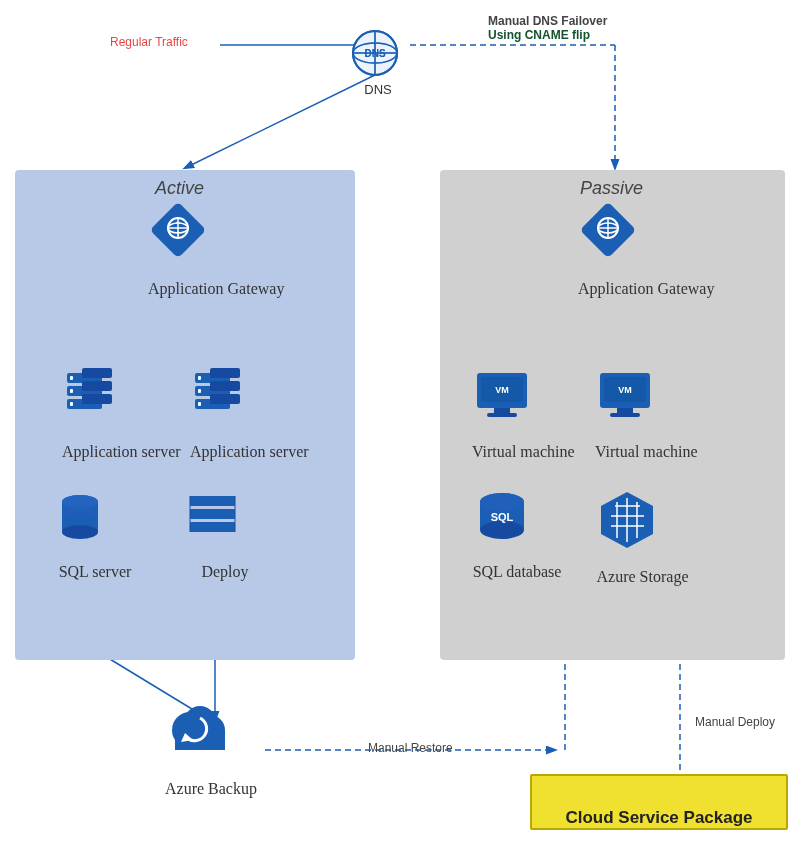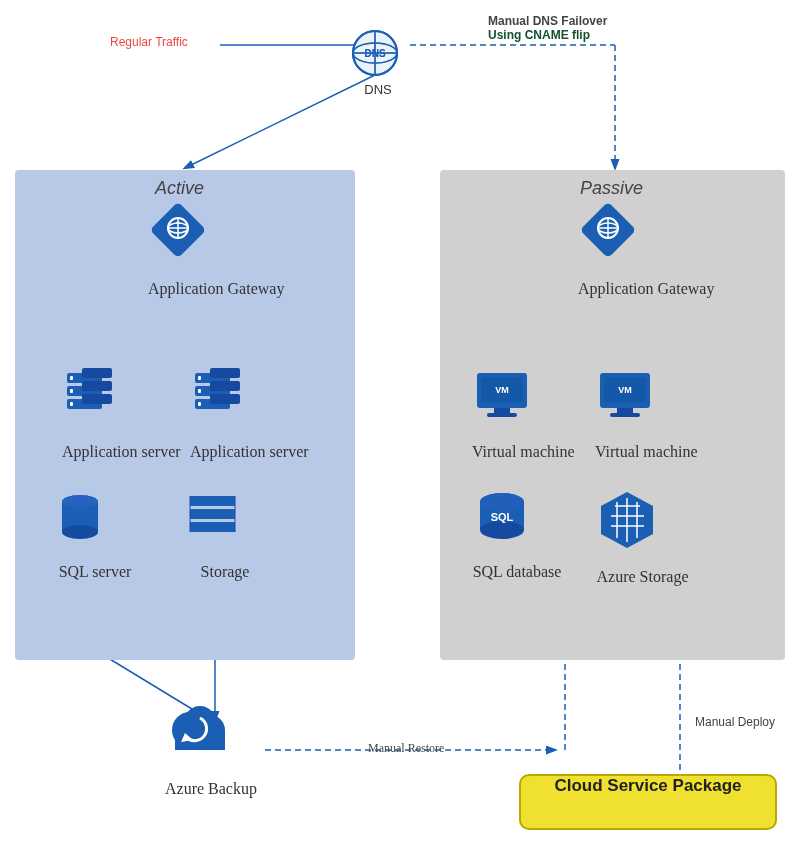--- a/index.html
+++ b/index.html
@@ -242,21 +242,21 @@
 
   <div style="position:absolute; top:488px; left:185px; text-align:center; width:80px;">
     <svg width="55" height="55" viewBox="0 0 55 55">
 
       <rect x="5" y="8" width="45" height="10" rx="1" fill="#1a5fb4"></rect>
       <rect x="5" y="21" width="45" height="10" rx="1" fill="#1a5fb4"></rect>
       <rect x="5" y="34" width="45" height="10" rx="1" fill="#1a5fb4"></rect>
       <line x1="5" y1="8" x2="5" y2="44" stroke="#1649a0" stroke-width="1"></line>
       <line x1="50" y1="8" x2="50" y2="44" stroke="#1649a0" stroke-width="1"></line>
     </svg>
-    <div class="icon-label">Storage</div>
+    <div class="icon-label">Deploy</div>
   </div>
 
   <div style="position:absolute; top:200px; left:578px; text-align:center; width:80px;">
     <svg width="60" height="60" viewBox="0 0 60 60">
       <rect x="10" y="10" width="40" height="40" rx="5" fill="#1a5fb4" transform="rotate(45,30,30)"></rect>
       <circle cx="30" cy="28" r="10" fill="none" stroke="white" stroke-width="2"></circle>
       <line x1="30" y1="18" x2="30" y2="38" stroke="white" stroke-width="1.5"></line>
       <line x1="20" y1="28" x2="40" y2="28" stroke="white" stroke-width="1.5"></line>
       <ellipse cx="30" cy="28" rx="10" ry="5" fill="none" stroke="white" stroke-width="1.5"></ellipse>
     </svg>
@@ -325,25 +325,25 @@
       <line x1="20" y1="18" x2="45" y2="18" stroke="white" stroke-width="1.5"></line>
       <line x1="16" y1="28" x2="49" y2="28" stroke="white" stroke-width="1.5"></line>
       <line x1="16" y1="38" x2="49" y2="38" stroke="white" stroke-width="1.5"></line>
       <line x1="22" y1="14" x2="22" y2="50" stroke="white" stroke-width="1.5"></line>
       <line x1="32" y1="10" x2="32" y2="54" stroke="white" stroke-width="1.5"></line>
       <line x1="42" y1="14" x2="42" y2="50" stroke="white" stroke-width="1.5"></line>
     </svg>
     <div class="icon-label">Azure Storage</div>
   </div>
 
-  <div style="position:absolute; top:738px; left:368px;font-family:Liberation Serif, serif;">
+  <div style="position:absolute; top:738px; left:368px;">
     <span style="font-size:12px; color:#444;">Manual Restore</span>
   </div>
 
   <div style="position:absolute; top:700px; left:695px;margin-top:12px;">
     <span style="font-size:12px; color:#444;">Manual Deploy</span>
   </div>
 
-  <div class="cloud-service-box" style="position:absolute; bottom:18px; right:25px; width:258px; height:56px; background:#f0e030; border:2px solid #b8a800; border-radius:10px; display:flex; align-items:flex-start; justify-content:center;">
+  <div class="cloud-service-box" style="position:absolute; bottom:18px; right:14px; width:258px; height:56px; background:#f0e030; border:2px solid #b8a800; border-radius:2px; display:flex; align-items:flex-end; justify-content:center;">
     <span class="cloud-service-label" style="font-size:17px; font-weight:bold; color:#222; text-align:center;">Cloud Service Package</span>
   </div>
 
 </div>
 
 </body></html>

